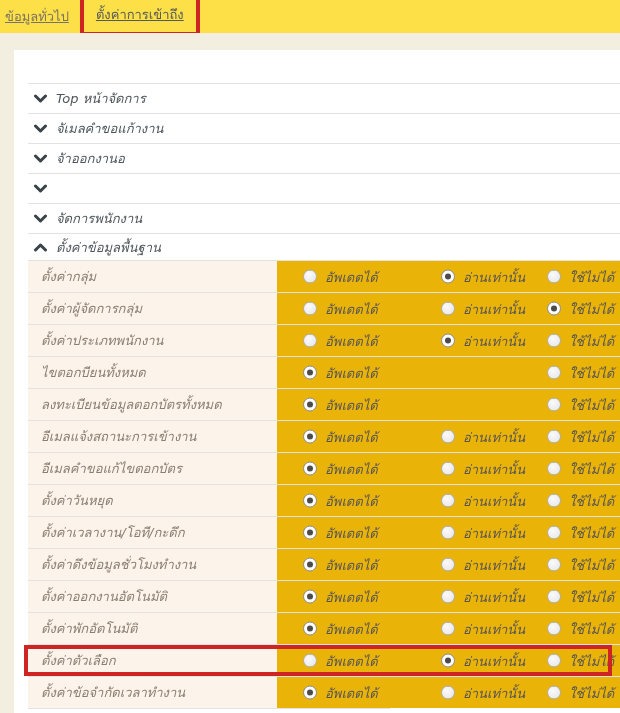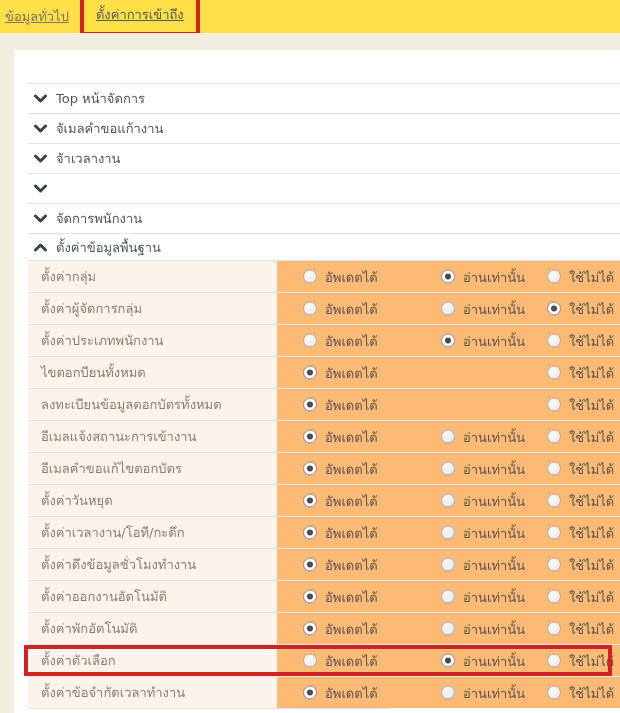--- a/index.html
+++ b/index.html
@@ -23,20 +23,21 @@
   .tab-hl-box{
     border:4px solid #cf2424;
     padding:4px 12px 7px 12px;
     display:inline-block;
     margin-top:-2px;
   }
   
   .page-bg{
     position:absolute;top:33px;left:0;right:0;bottom:0;
     background:#f3efe0;
+    font-style:italic;
   }
   .panel{
     position:absolute;top:17px;left:14px;right:0;bottom:0;
     background:#ffffff;box-sizing:border-box;
     padding-left:14px;
   }
   
   .sections{margin-top:33px;}
   .section{
     height:30px;border-top:1px solid #e2e2e2;
@@ -50,21 +51,21 @@
   .ptable{width:100%;}
   .prow{
     display:flex;height:32px;border-top:1px solid #e2e2e2;
     position:relative;box-sizing:border-box;
   }
   .plabel{
     width:249px;flex:0 0 auto;background:#fcf3eb;
     display:flex;align-items:center;padding-left:13px;
     box-sizing:border-box;color:#8a7e70;
   }
-  .popts{flex:1 1 auto;position:relative;background:#fdba74;}
+  .popts{flex:1 1 auto;position:relative;background:#eab308;}
   .opt{
     position:absolute;top:50%;transform:translateY(-50%);
     display:flex;align-items:center;gap:8px;cursor:pointer;
     color:#555;white-space:nowrap;
   }
   .opt.c-update{left:26px;}
   .opt.c-read_only{left:164px;}
   .opt.c-disabled{left:270px;}
   .radio{
     width:14px;height:14px;border-radius:50%;box-sizing:border-box;
@@ -114,21 +115,21 @@
             </svg>
           </span>
           <span>จัเมลคำขอแก้างาน</span>
         </div>
         <div class="section">
           <span class="chev">
             <svg width="13" height="13" viewBox="0 0 13 13">
               <path d="M1.5 4 L6.5 9 L11.5 4" fill="none" stroke="#3a4348" stroke-width="3" stroke-linecap="round" stroke-linejoin="round"></path>
             </svg>
           </span>
-          <span>จัาเวลางาน</span>
+          <span>จัาออกงานอ</span>
         </div>
         <div class="section">
           <span class="chev">
             <svg width="13" height="13" viewBox="0 0 13 13">
               <path d="M1.5 4 L6.5 9 L11.5 4" fill="none" stroke="#3a4348" stroke-width="3" stroke-linecap="round" stroke-linejoin="round"></path>
             </svg>
           </span>
         </div>
         <div class="section">
           <span class="chev">

